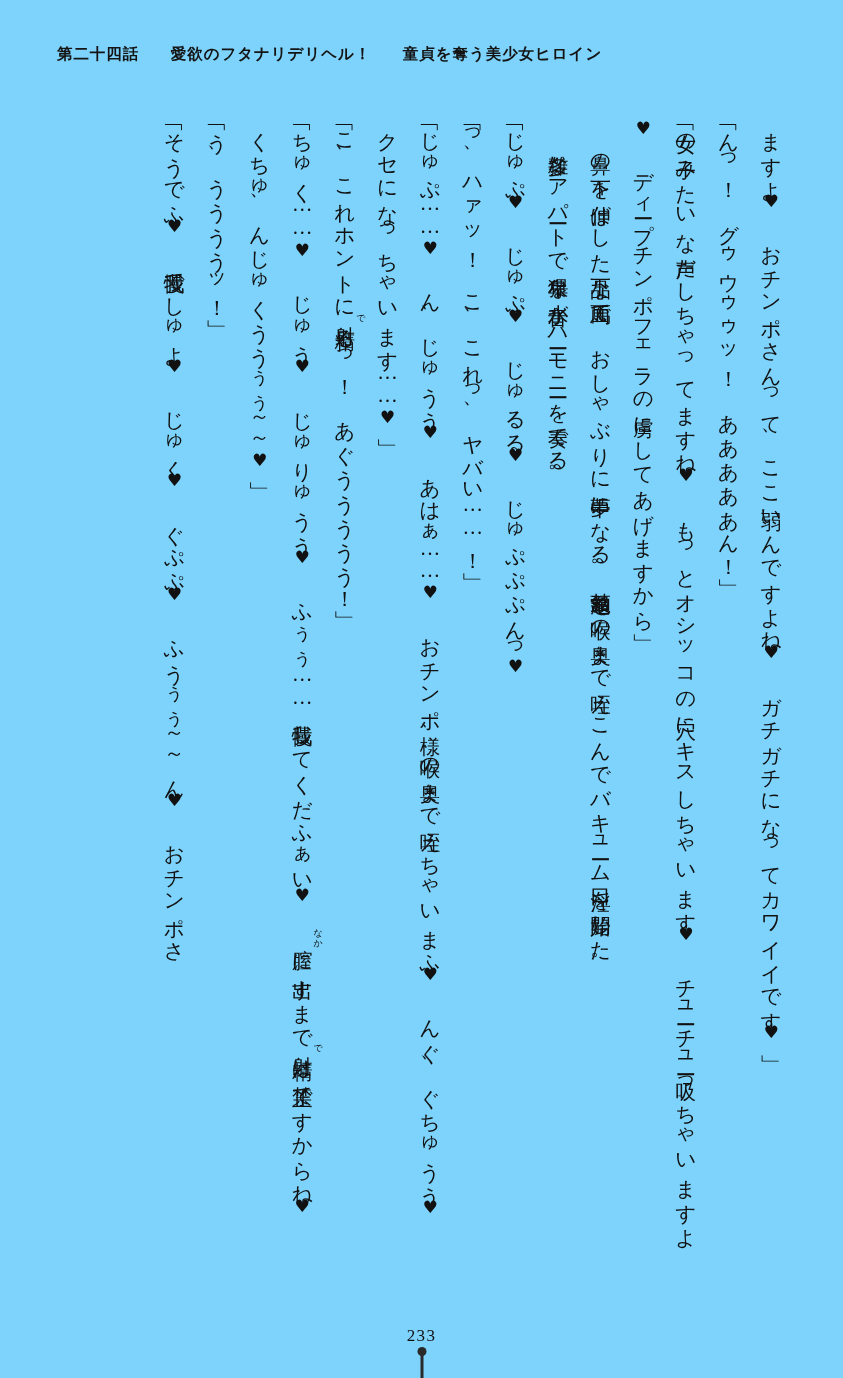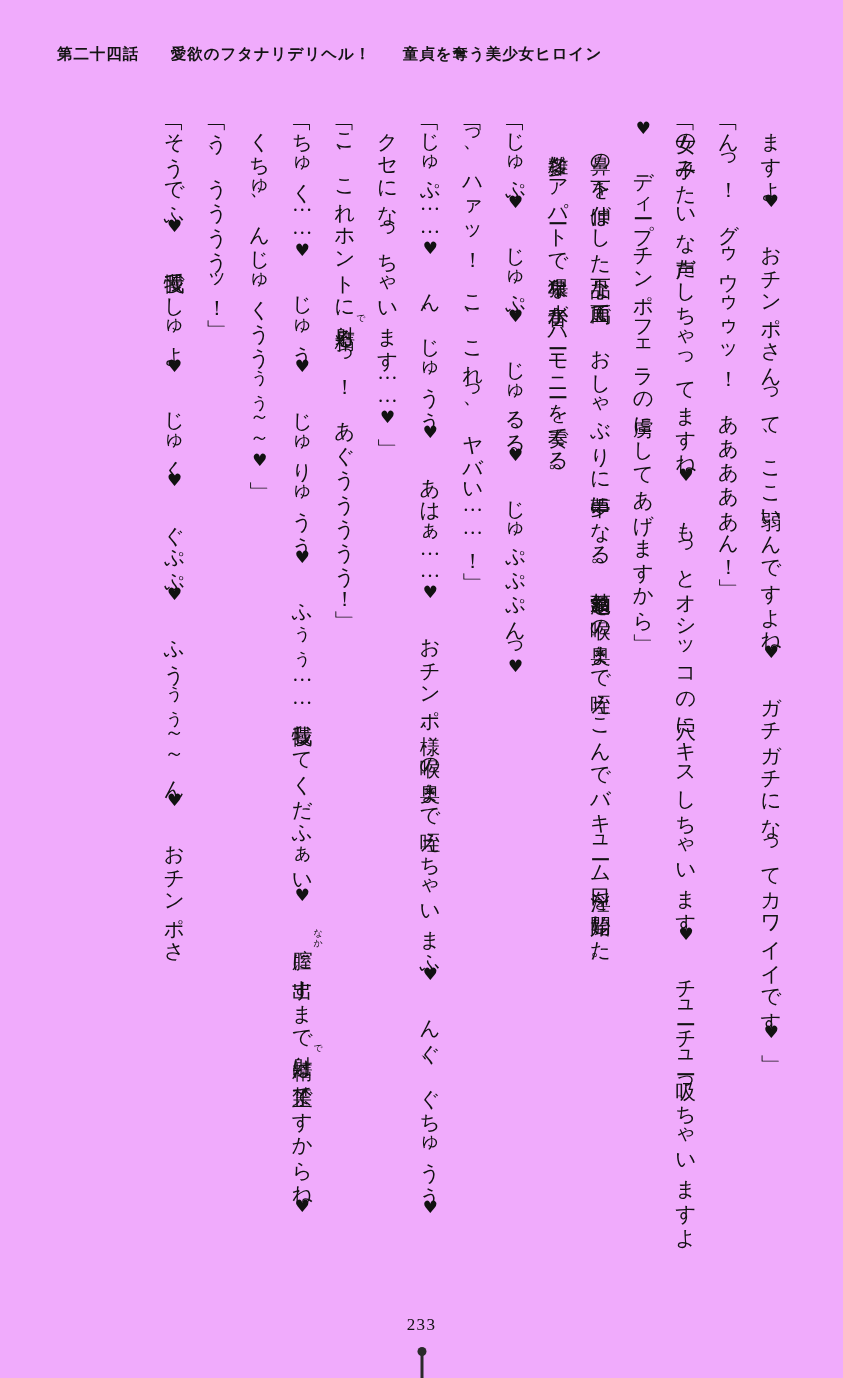--- a/index.html
+++ b/index.html
@@ -11,21 +11,21 @@
     width: 843px;
     height: 1378px;
     position: relative;
     font-family: "Liberation Serif", "DejaVu Serif", serif;
     color: #0d0d0d;
     overflow: hidden;
   }
   .page {
     position: absolute;
     inset: 0;
-    background: #f0abfc;
+    background: #7dd3fc;
   }
   
   .running-head {
     position: absolute;
     top: 44px;
     left: 57px;
     right: 57px;
     font-size: 15.5px;
     letter-spacing: 0.06em;
     color: #141414;
@@ -64,21 +64,21 @@
   ruby {
     ruby-position: over;
   }
   rt {
     font-size: 9px;
     letter-spacing: 0;
   }
   
   .folio {
     position: absolute;
-    bottom: 43px;
+    bottom: 32px;
     left: 0;
     right: 0;
     text-align: center;
     font-size: 17px;
     letter-spacing: 0.08em;
     color: #111111;
   }
   .spine-mark {
     position: absolute;
     bottom: 0px;

